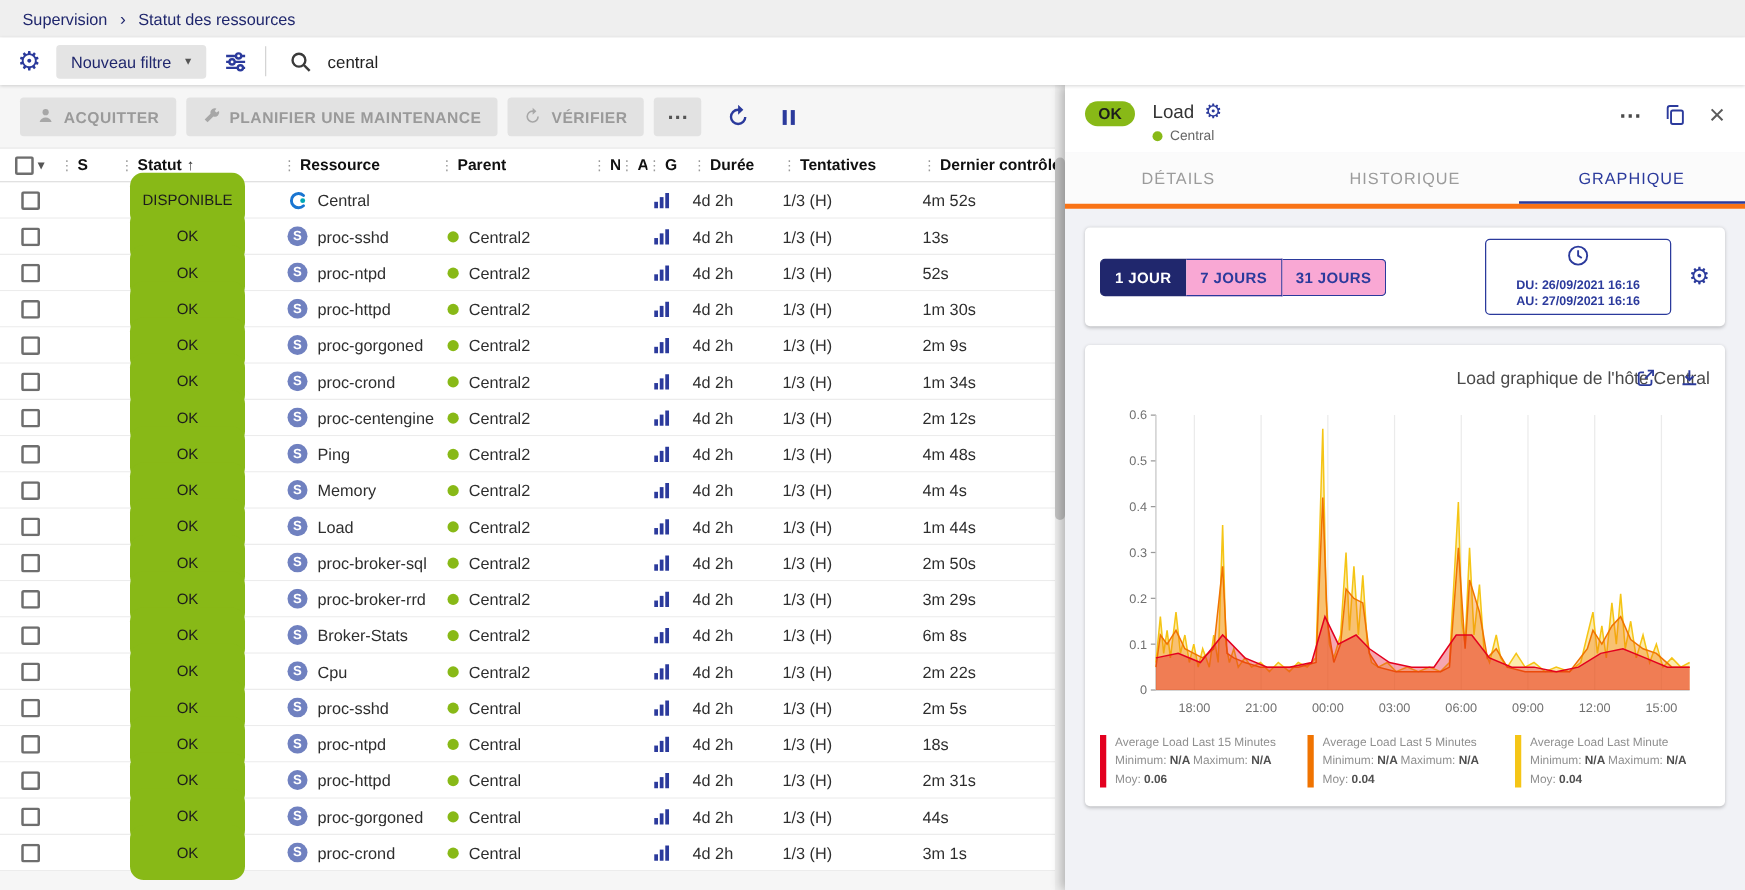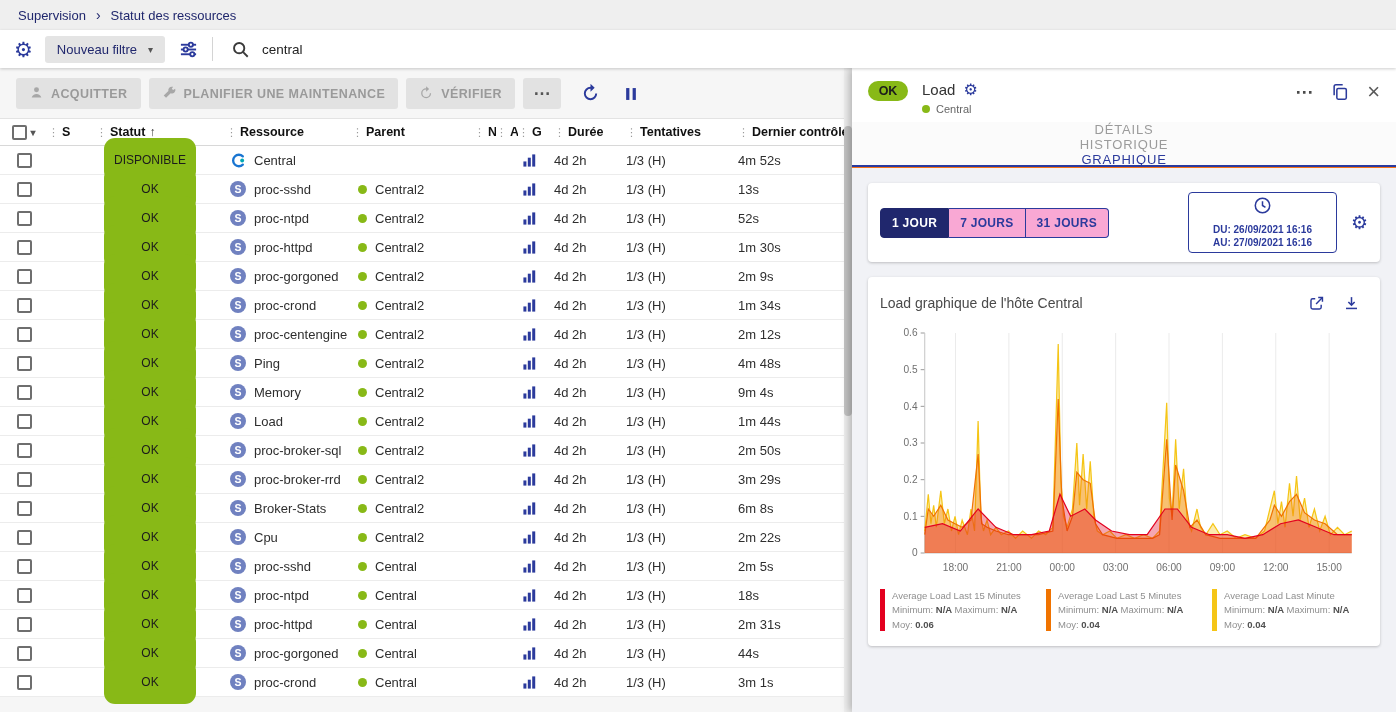--- a/index.html
+++ b/index.html
@@ -73,42 +73,42 @@
     background:#88b917; font-size:12.5px; font-weight:700; color:#1c1c1c; margin-right:14px; }
   .panel-title-line { display:flex; align-items:center; gap:8px; font-size:15px; color:#333; }
   .panel-sub-line { display:flex; align-items:center; gap:6px; margin-top:5px;
     font-size:11px; color:#666; }
   .sub-dot { width:8px; height:8px; border-radius:50%; background:#88b917; }
   .panel-header-actions { margin-left:auto; display:flex; align-items:center; gap:16px; }
   .ellipsis-btn { background:none; border:none; font-size:18px; color:#4a4a4a;
     font-weight:700; cursor:pointer; }
   .close-btn { background:none; border:none; font-size:22px; color:#5a5a5a;
     line-height:1; cursor:pointer; }
-  .tabs { display:flex; background:#fbfbfb; border-bottom:1px solid #f97316;flex-direction:column; }
+  .tabs { display:flex; background:#fbfbfb; border-bottom:4px solid #f97316; }
   .tab { flex:1; height:41px; display:flex; align-items:center; justify-content:center;
     font-size:13px; letter-spacing:.8px; color:#9b9b9b; cursor:pointer; }
   .tab.active { color:#2b3a9c; box-shadow:inset 0 -2px 0 #2b3a9c; font-weight:400; }
   .panel-body { flex:1; padding:15px 16px; overflow:hidden; }
   .card { background:#fff; border-radius:4px; box-shadow:0 1px 3px rgba(0,0,0,.22); }
   .time-card { display:flex; align-items:center; padding:9px 12px; margin-bottom:15px; }
   .range-group { display:flex; }
   .range-btn { height:30px; padding:0 11px; font-size:12px; font-weight:700;
     letter-spacing:.3px; border:1px solid #2b3a9c; background:#f9a8d4; color:#2b3a9c;
     cursor:pointer; font-family:"Liberation Sans", sans-serif; }
   .range-btn + .range-btn { border-left:none; }
   .range-btn:first-child { border-radius:4px 0 0 4px; }
   .range-btn:last-child { border-radius:0 4px 4px 0; }
   .range-btn.active { background:#20276d; color:#fff; border-color:#20276d; }
   .date-box { display:flex; align-items:center; gap:8px; border:1px solid #2b3a9c;
     border-radius:4px; padding:3px 24px; margin-left:auto; cursor:pointer; background:#fff;flex-direction:column; }
   .date-lines { font-size:10px; color:#2b3a9c; font-weight:600; line-height:1.3; }
   .time-card .gear { margin-left:14px; }
 
   .graph-card { padding:10px 12px 14px; }
-  .graph-title-row { position:relative; text-align:left; color:#4a4a4a;
+  .graph-title-row { position:relative; text-align:right; color:#4a4a4a;
     font-size:14px; padding:8px 0 4px; }
   .graph-actions { position:absolute; right:6px; top:6px; display:flex; gap:14px; }
   .chart-svg { display:block; width:100%; height:262px; margin-top:4px; }
   .tick-label { font-size:10px; fill:#6f6f6f; }
   .legend { display:flex; gap:10px; margin-top:8px; }
   .legend-item { display:flex; gap:7px; flex:1; min-width:0; }
   .legend-bar { width:5px; height:42px; flex:none; }
   .legend-text { font-size:9.5px; color:#8f8f8f; line-height:1.5; white-space:nowrap; overflow:hidden; }
   .legend-val { font-weight:700; color:#4f4f4f; }
 </style>
@@ -519,21 +519,21 @@
       <span style="display:inline-flex;margin-left:4px;cursor:pointer;">
         <svg viewBox="0 0 16 16" width="15" height="15">
           <rect x="1.5" y="9" width="3.2" height="5.5" fill="#2b3a9c"></rect>
           <rect x="6.2" y="5" width="3.2" height="9.5" fill="#2b3a9c"></rect>
           <rect x="10.9" y="1.5" width="3.2" height="13" fill="#2b3a9c"></rect>
         </svg>
       </span>
     </div>
     <div class="td">4d 2h</div>
     <div class="td">1/3 (H)</div>
-    <div class="td">9m 4s</div>
+    <div class="td">4m 4s</div>
   </div>
 
   <div class="tr">
     <div class="td col-check">
               <span class="checkbox"></span>
             </div>
     <div class="td"></div>
     <div class="td">
               <span class="badge">OK</span>
             </div>

